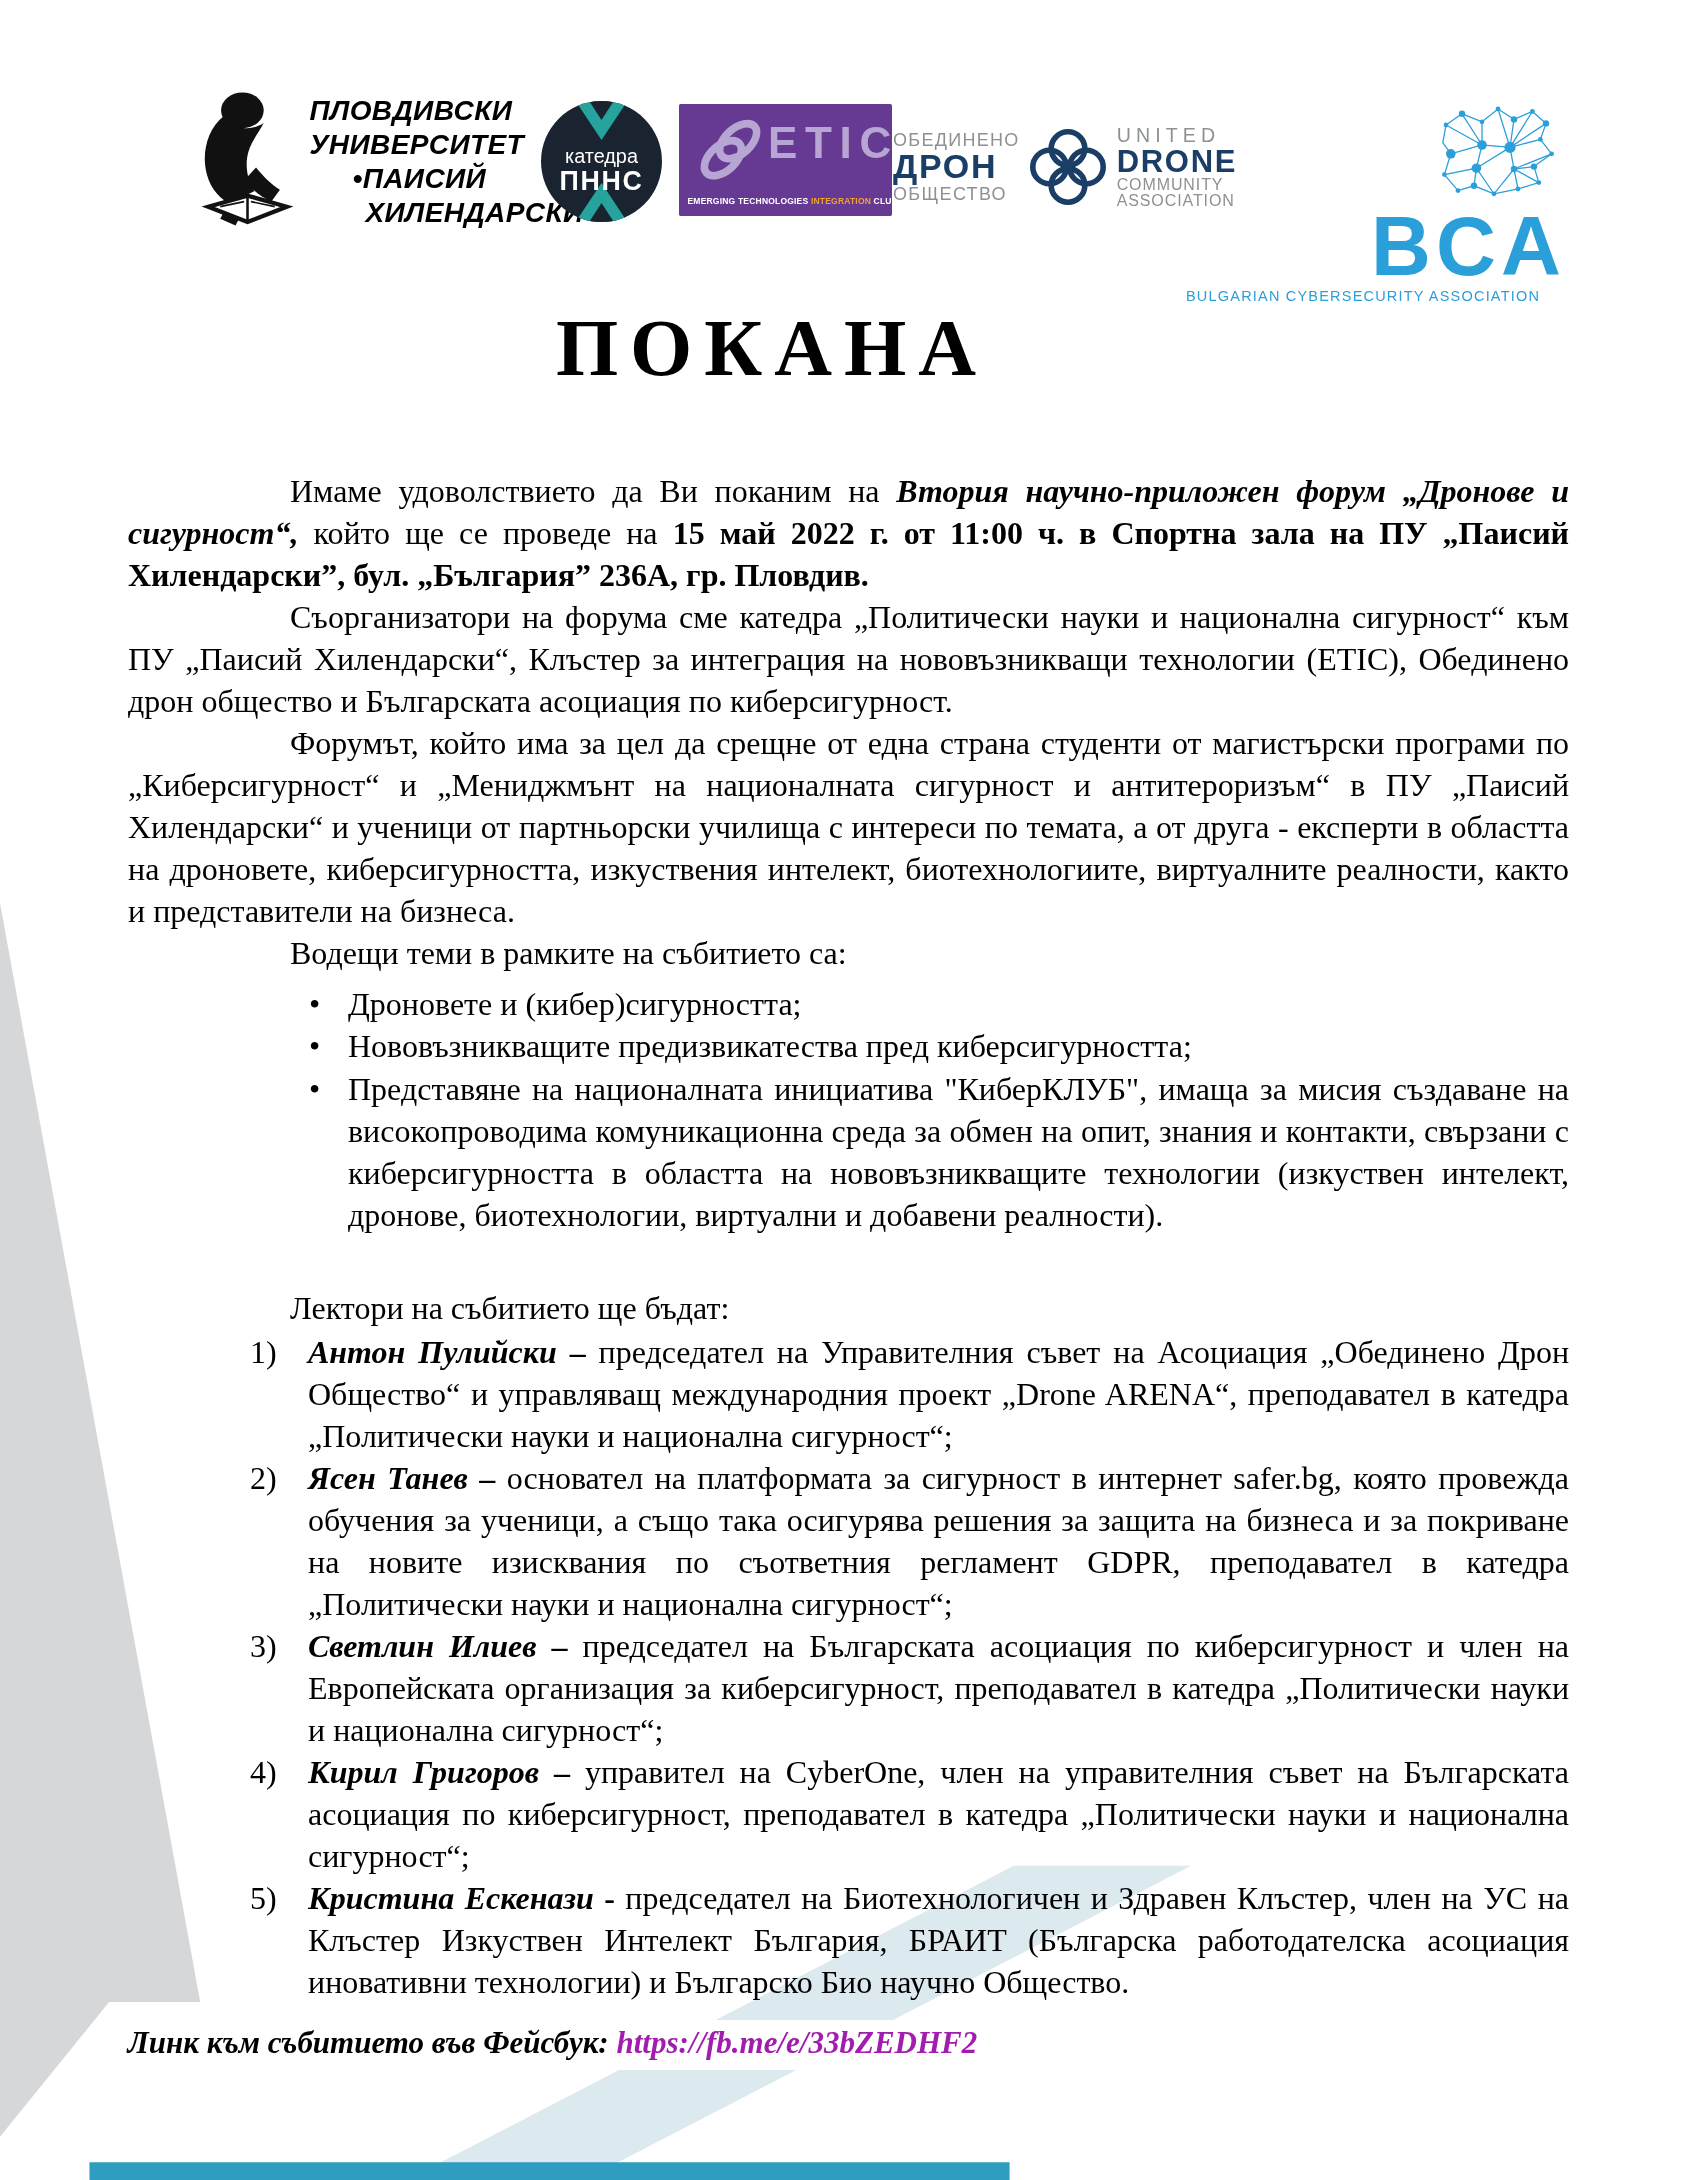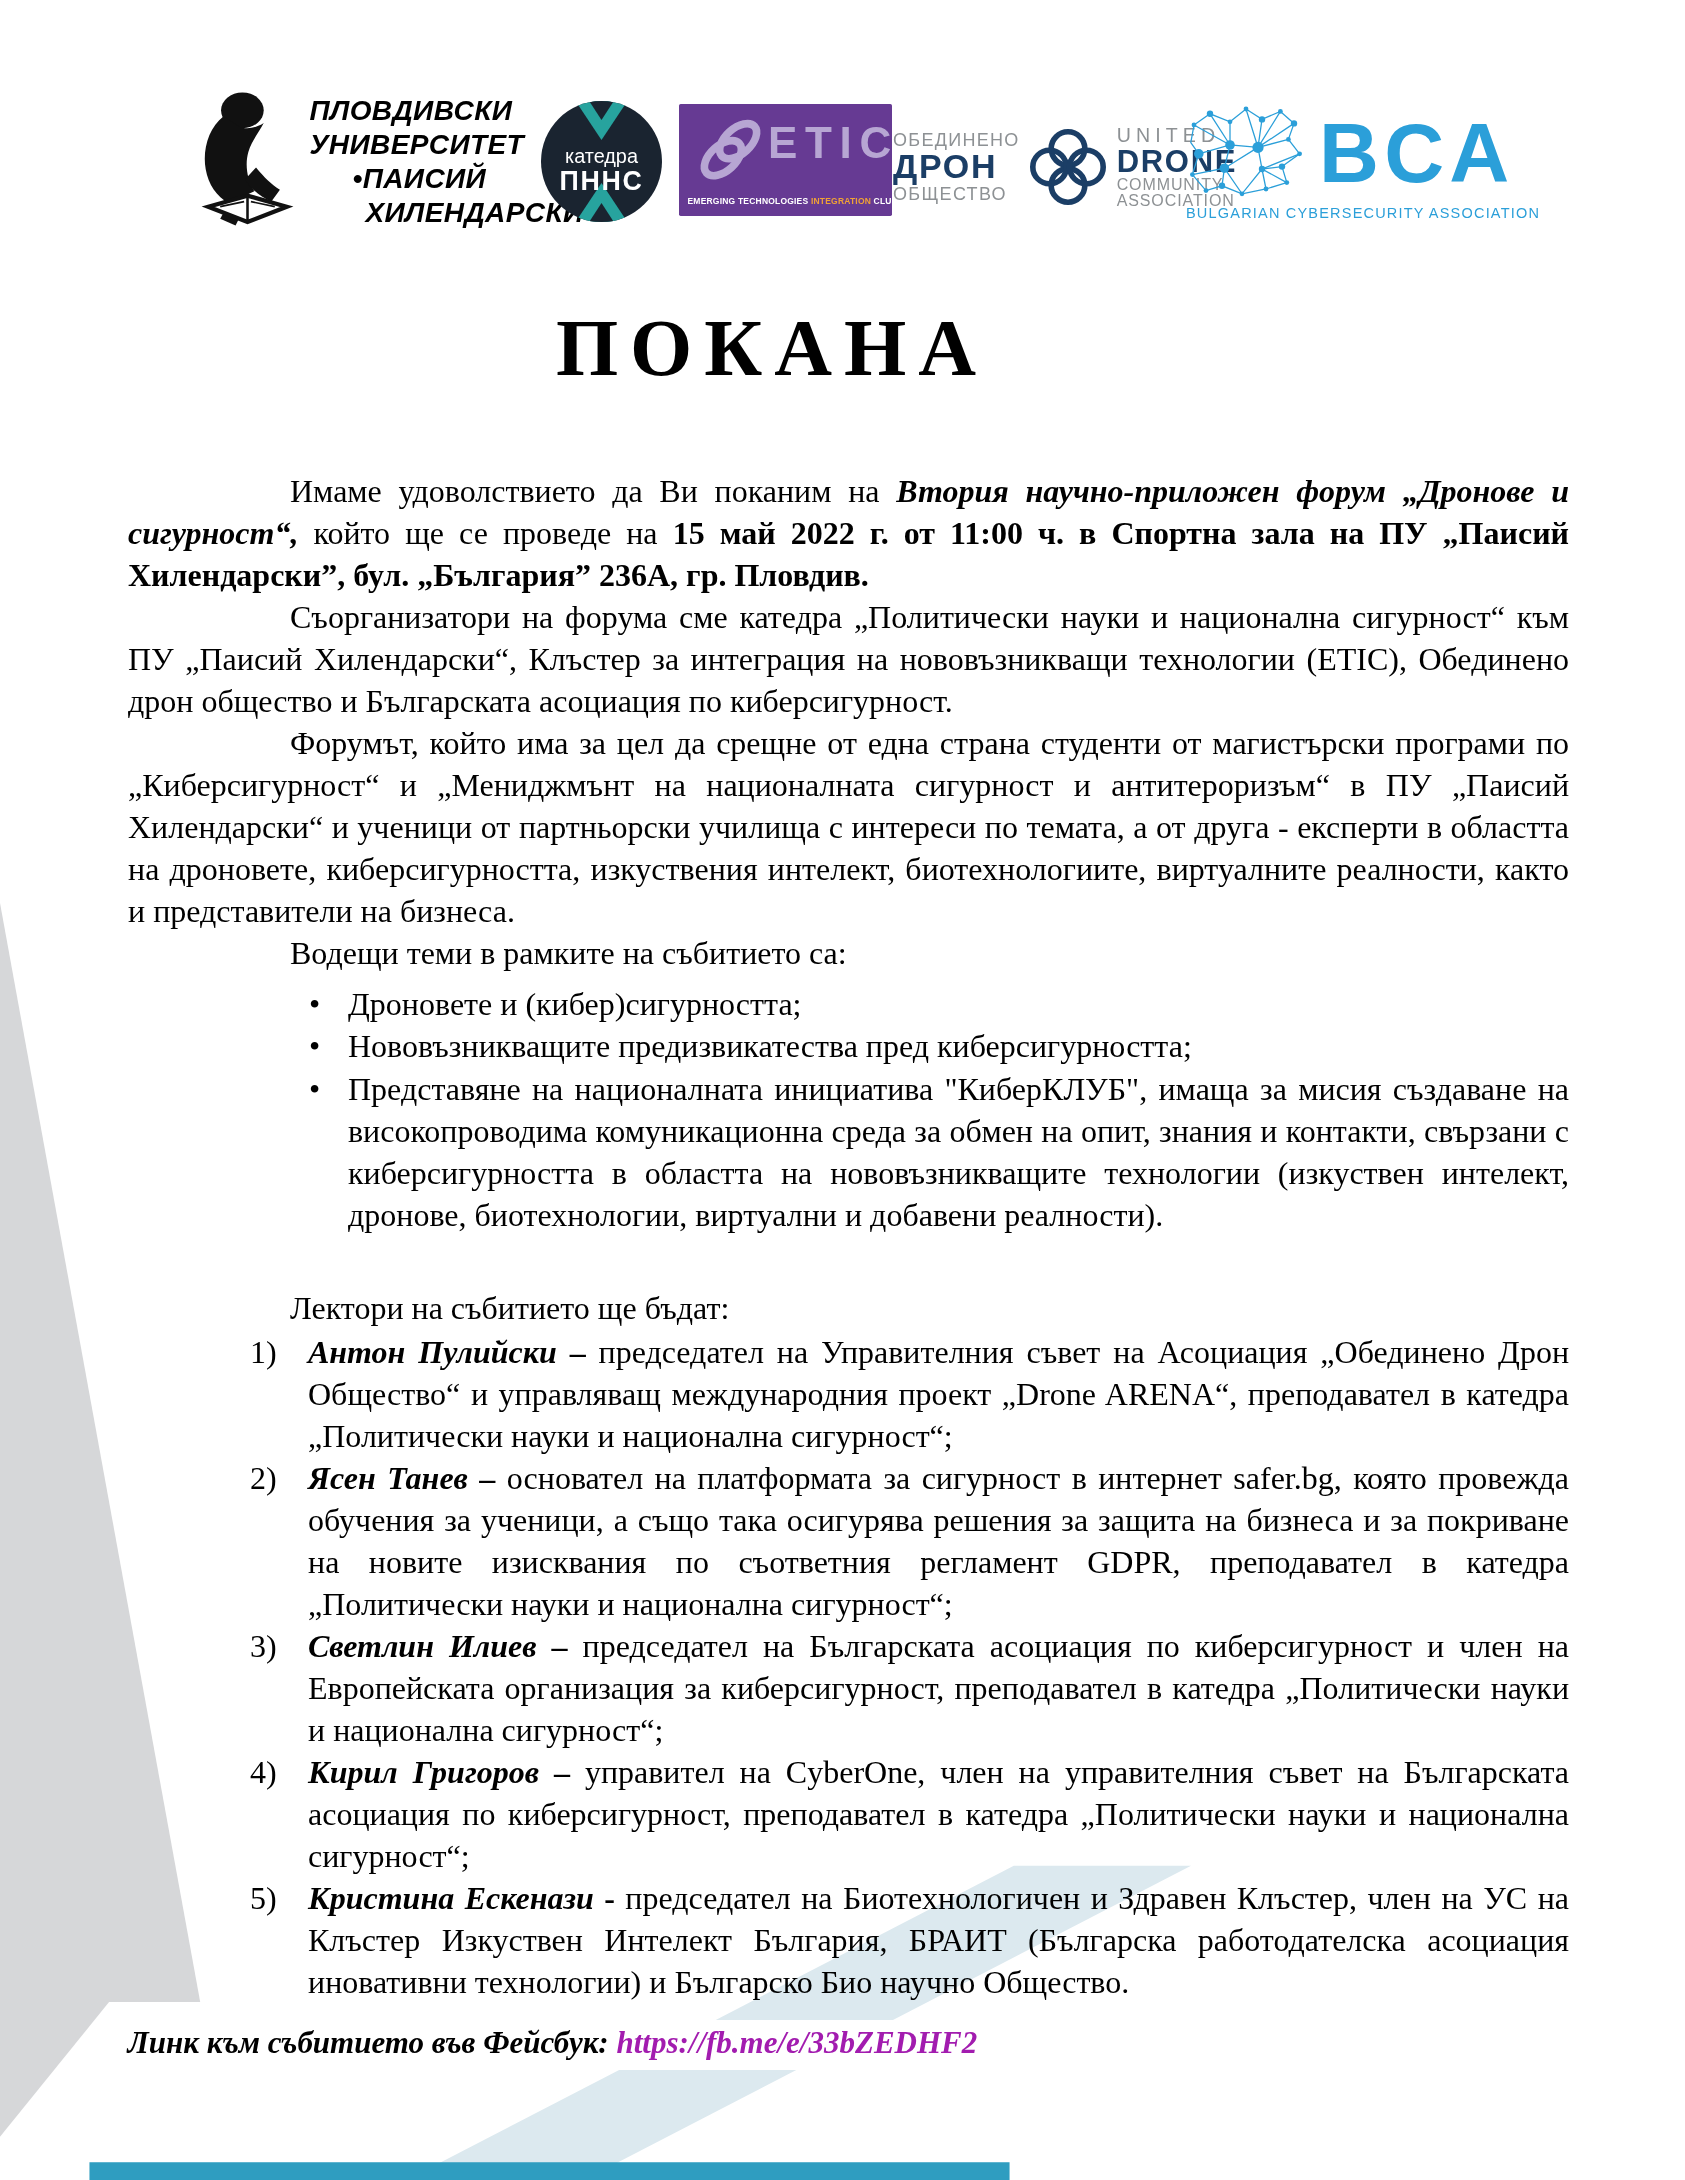--- a/index.html
+++ b/index.html
@@ -25,21 +25,21 @@
   #udca-logo{left:893px;top:126px;display:flex;align-items:center;gap:8.5px;
              font-family:"Liberation Sans",sans-serif;}
   .udca-bg{text-align:left;line-height:1.05;}
   .udca-en{text-align:left;line-height:1.0;}
   .udca-small{font-size:18px;letter-spacing:1.3px;}
   .udca-dron{font-size:34px;font-weight:bold;letter-spacing:1.7px;}
   .udca-united{font-size:19.6px;letter-spacing:5.1px;}
   .udca-drone{font-size:31px;font-weight:bold;letter-spacing:1.7px;}
   .udca-tiny{font-size:16px;letter-spacing:0.9px;}
   #bca-logo{left:1186px;top:101px;width:380px;font-family:"Liberation Sans",sans-serif;}
-  .bca-row{display:flex;align-items:center;}
+  .bca-row{display:flex;align-items:flex-end;flex-direction:column;}
   .bca-abbr{font-size:83px;font-weight:bold;letter-spacing:5.1px;line-height:1;margin-left:5.1px;}
   .bca-tagline{font-size:14.5px;font-weight:normal;letter-spacing:1.2px;margin-top:0;white-space:nowrap;}
   
   #doc-title{position:absolute;top:303px;left:0;width:1544px;text-align:center;z-index:1;
              font-size:80px;font-weight:bold;letter-spacing:12px;}
   #content{position:absolute;top:470px;left:128px;width:1441px;z-index:1;
            font-size:32px;line-height:42px;text-align:justify;}
   #content p{margin:0;}
   .indent{text-indent:162px;}
   .b{font-weight:bold;}

